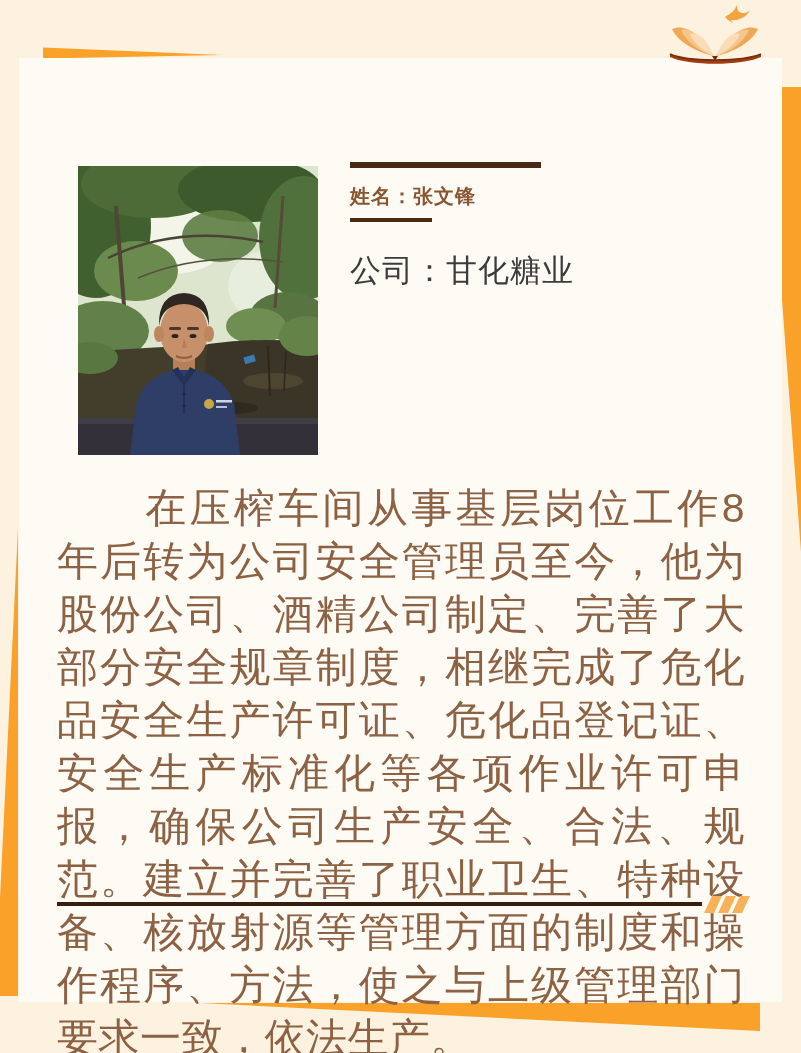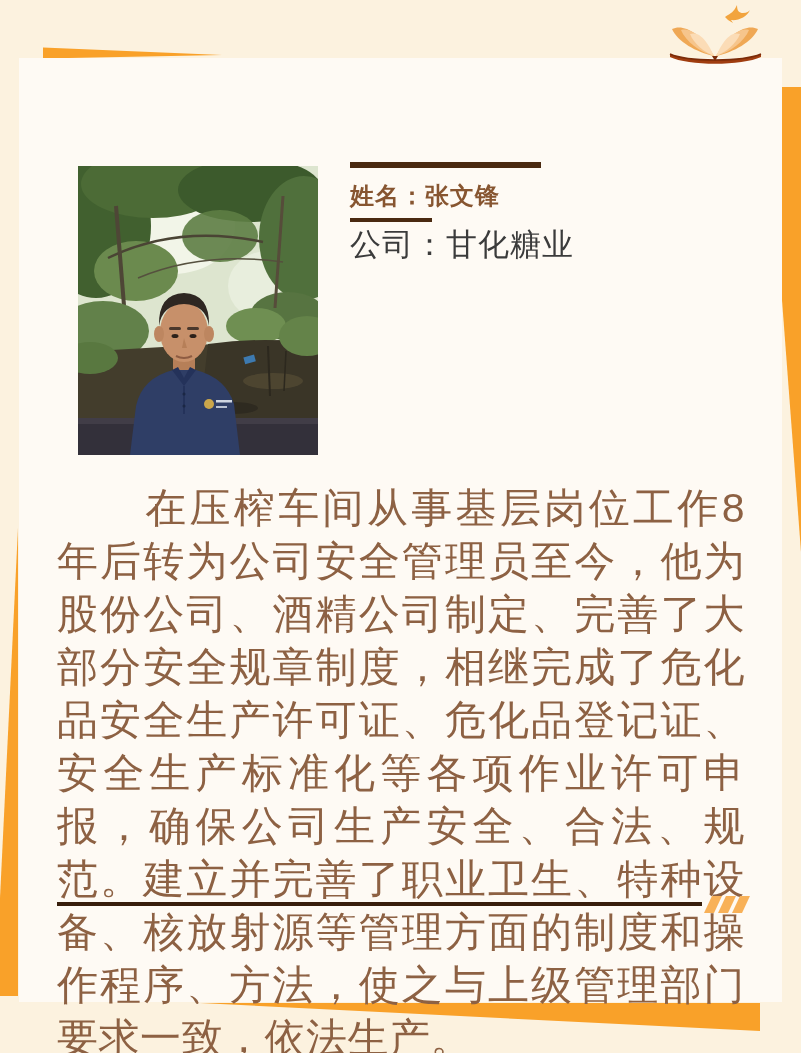--- a/index.html
+++ b/index.html
@@ -30,25 +30,25 @@
   .photo{
     position:absolute;left:59px;top:108px;width:240px;height:289px;overflow:hidden;
   }
   .photo svg{display:block;width:100%;height:100%;}
   .info{
     position:absolute;left:331px;top:104px;width:398px;
   }
   .info-rule{width:191px;height:6px;background:var(--dark-rule);}
   .name-title{
     margin-top:8px;
-    font-size:24px;font-weight:bold;line-height:40px;
+    font-size:20px;font-weight:bold;line-height:40px;
     color:var(--title-brown);letter-spacing:1px;
   }
   .name-underline{width:82px;height:4px;background:var(--dark-rule);margin-top:2px;}
-  .info-lines{}
+  .info-lines{margin-top:26px;}
   .info-line{
     font-size:31px;line-height:46.5px;color:var(--info-text);
     text-align:justify;text-justify:inter-character;letter-spacing:1px;
   }
   .bio{
     position:absolute;left:38px;top:424px;width:688px;
     font-size:41px;line-height:53px;color:var(--body-brown);
     text-indent:2.15em;
     text-align:justify;text-justify:inter-character;
     letter-spacing:0.5px;

